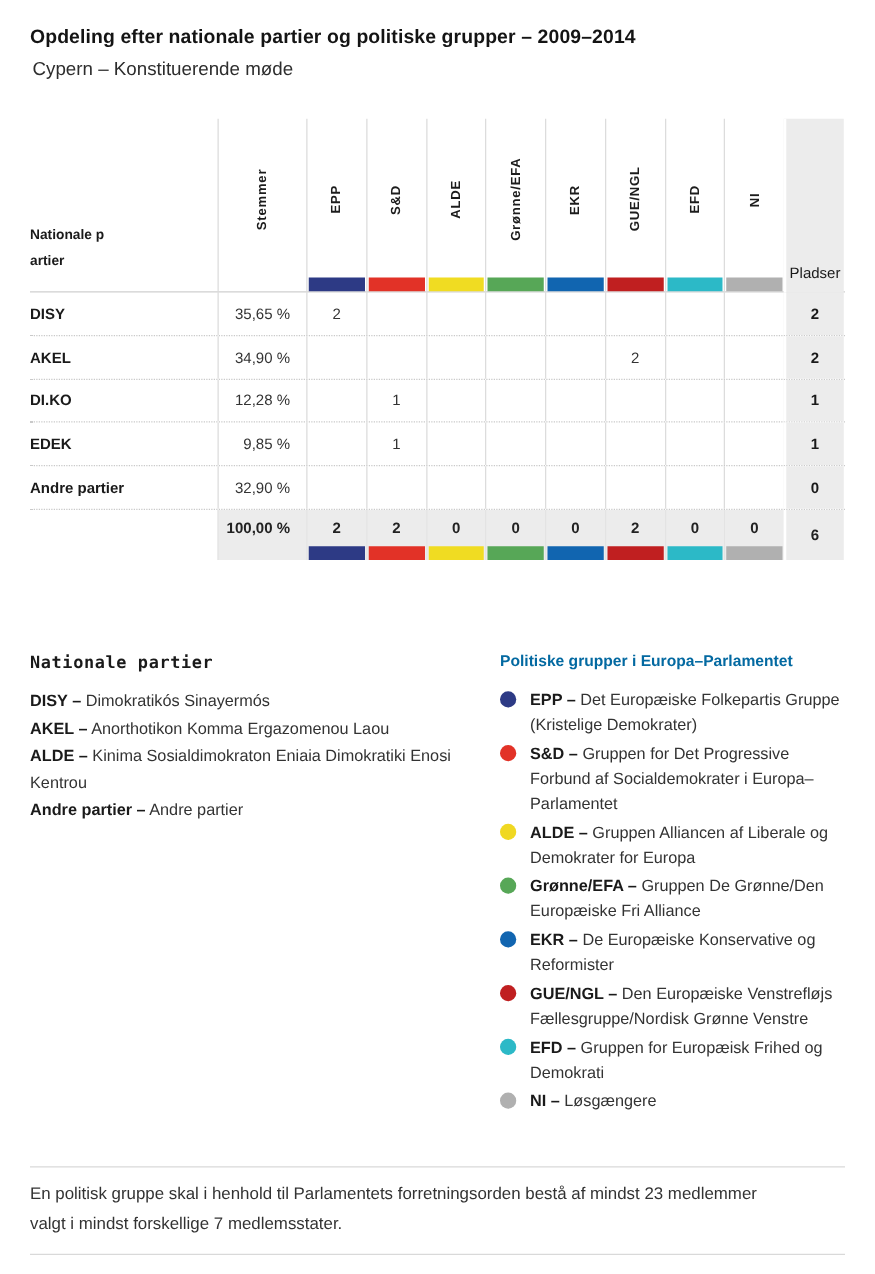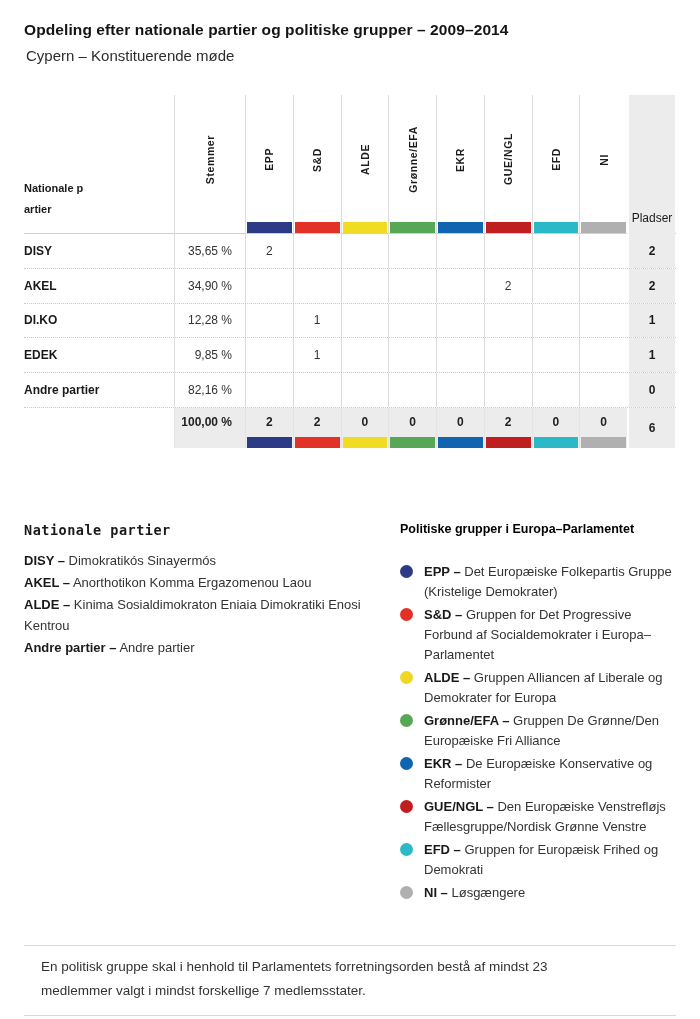--- a/index.html
+++ b/index.html
@@ -55,30 +55,30 @@
   .ttotal .cbar { bottom:0; }
   .ttotal .c-pladser { border-left:2px solid #fff; }
 
   
   .legends { display:flex; margin-top:74px; }
   .leg-left { width:360px; flex:none; }
   .leg-left h3 { font-family:"DejaVu Sans Mono", monospace; font-size:13.5px; font-weight:bold; margin-bottom:12px; letter-spacing:.5px; }
   .leg-left p { font-size:13px; line-height:21px; color:#333; margin-bottom:1px; }
   .leg-left p b { color:#1a1a1a; }
   .leg-right { margin-left:16px; flex:1; }
-  .leg-right h3 { font-size:12.5px; font-weight:bold; margin-bottom:26px; color:#000000; }
+  .leg-right h3 { font-size:12.5px; font-weight:bold; margin-bottom:14px; color:#0369a1; }
   .gitem { display:flex; margin-bottom:3px; }
   .gdot { flex:none; width:13px; height:13px; border-radius:50%; margin-top:3px; }
   .gitem p { margin-left:11px; font-size:13px; line-height:20px; color:#333; }
   .gitem p b { color:#1a1a1a; }
 
   
   .hr { border-top:1px solid #d9d9d9; margin:0 24px; }
   .hr1 { margin-top:39px; }
-  .note { padding:9px 41px 0; font-size:13.5px; line-height:24px; color:#333; max-width:660px; }
+  .note { padding:9px 24px 0; font-size:13.5px; line-height:24px; color:#333; max-width:660px; }
   .hr2 { margin-top:12px; }
   .source-row { display:flex; justify-content:space-between; align-items:center; padding:18px 24px 0; }
 </style>
 </head>
 <body>
 
 <div class="content">
   <h1 class="title">Opdeling efter nationale partier og politiske grupper – 2009–2014</h1>
   <h2 class="subtitle">Cypern – Konstituerende møde</h2>
 
@@ -175,21 +175,21 @@
       <div class="cell c-group"></div>
       <div class="cell c-group"></div>
       <div class="cell c-group"></div>
       <div class="cell c-group"></div>
       <div class="cell c-group"></div>
       <div class="cell c-group"></div>
       <div class="cell c-pladser">1</div>
     </div>
     <div class="tr trow">
       <div class="cell first c-label">Andre partier</div>
-      <div class="cell c-stemmer">82,16 %</div>
+      <div class="cell c-stemmer">32,90 %</div>
       <div class="cell c-group"></div>
       <div class="cell c-group"></div>
       <div class="cell c-group"></div>
       <div class="cell c-group"></div>
       <div class="cell c-group"></div>
       <div class="cell c-group"></div>
       <div class="cell c-group"></div>
       <div class="cell c-group"></div>
       <div class="cell c-pladser">0</div>
     </div>

